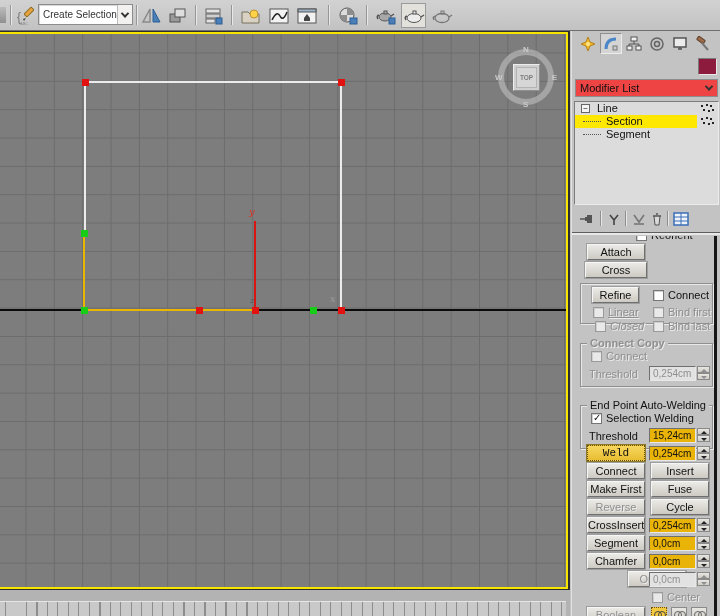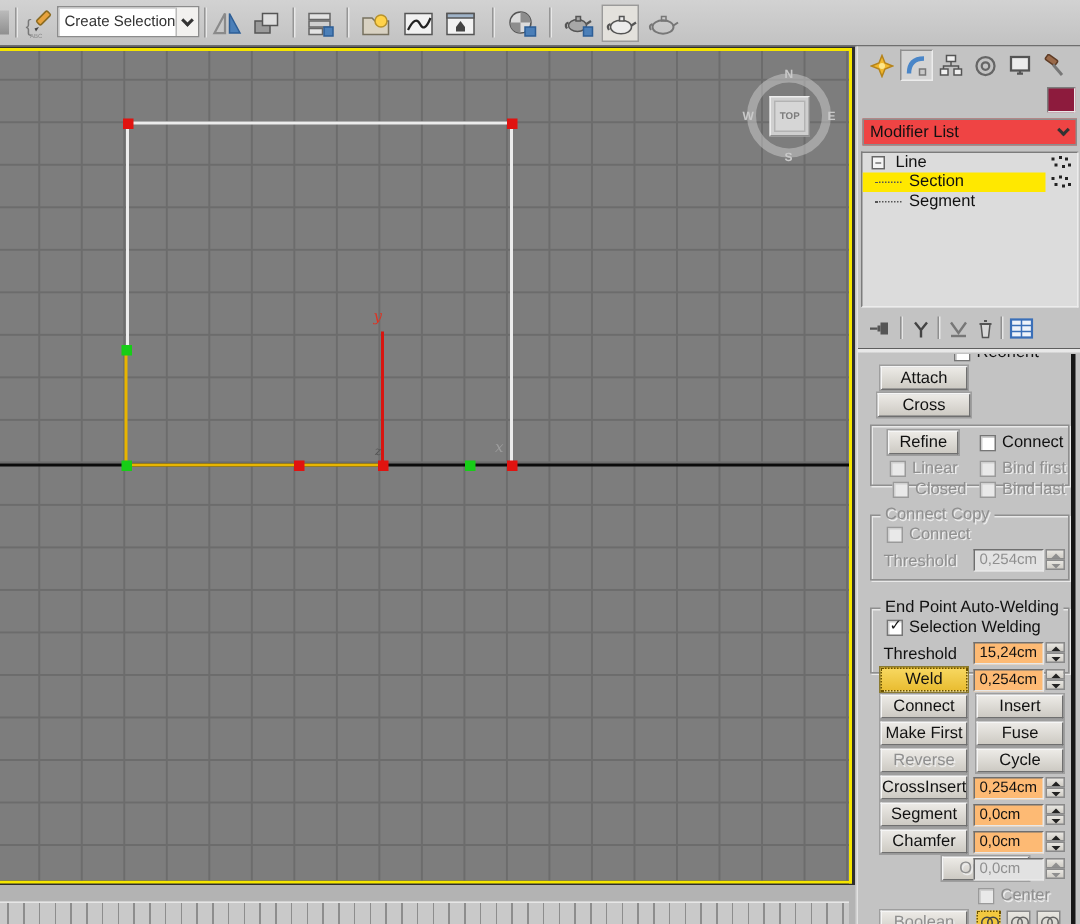--- a/index.html
+++ b/index.html
@@ -76,38 +76,38 @@
   .sbtn { position:absolute; top:2px; width:18px; height:18px; display:flex; align-items:center; justify-content:center; }
   .ssep { position:absolute; top:3px; width:1px; height:15px; background:#8f8f8f; box-shadow:1px 0 0 #e6e6e6; }
   #panel-divider { position:absolute; left:0; top:201px; width:149px; height:3px;
     background:linear-gradient(#5e5e5e,#5e5e5e 1px,#e8e8e8 1px,#e8e8e8); }
 
   
   .pbtn { position:absolute; height:16px; background:linear-gradient(#eceae6,#cdcac3);
     border:1px solid; border-color:#f6f6f6 #6f6f6f #6f6f6f #f6f6f6; box-shadow:0 0 0 1px #9e9e9e;
     font-size:11px; text-align:center; line-height:14px; color:#111; overflow:hidden; }
   .pbtn.disabled { color:#8f8f8f; text-shadow:1px 1px 0 #ececec; }
-  .pbtn.weld { background:linear-gradient(#f7d75f,#e9bd32); border:1px dotted #6b5200; box-shadow:0 0 0 1px #8a7a30; }
+  .pbtn.weld { background:linear-gradient(#f7d75f,#e9bd32); border:1px dotted #6b5200; box-shadow:0 0 0 1px #8a7a30;font-family:Liberation Mono, monospace; }
   .col1 { left:15px; width:58px; } .col2 { left:79px; width:58px; }
 
   .cb { position:absolute; display:flex; align-items:center; font-size:11px; }
   .cb .box { width:11px; height:11px; background:#fff; border:1px solid #767676; margin-right:4px;
     box-shadow:inset 1px 1px 0 #cfcfcf; position:relative; }
   .cb.checked .box::after { content:"\2713"; position:absolute; left:1px; top:-2px; font-size:10px; font-weight:bold; color:#111; }
   .cb.disabled { color:#8f8f8f; text-shadow:1px 1px 0 #ececec; }
   .cb.disabled .box { background:#e9e9e9; border-color:#9a9a9a; }
 
   .groupbox { position:absolute; left:8px; width:133px; border:1px solid #8f8f8f; box-shadow:1px 1px 0 #e9e9e9, inset 1px 1px 0 #e9e9e9; }
   .grouptitle { position:absolute; top:-7px; left:6px; background:#c3c3c3; padding:0 3px; font-size:11px; }
-  .grouptitle.disabled { color:#8f8f8f; text-shadow:1px 1px 0 #ececec; }
+  .grouptitle.disabled { color:#8f8f8f; text-shadow:1px 1px 0 #ececec;font-weight:bold; }
   .plabel { position:absolute; font-size:11px; }
   .plabel.disabled { color:#8f8f8f; text-shadow:1px 1px 0 #ececec; }
 
   .spinner { position:absolute; width:61px; height:15px; }
-  .spinner .field { position:absolute; left:0; top:0; width:47px; height:15px; background:#fdba74;
+  .spinner .field { position:absolute; left:0; top:0; width:47px; height:15px; background:#eab308;
     border:1px solid; border-color:#6f6f6f #e8e8e8 #e8e8e8 #6f6f6f; font-size:10px; padding:1px 0 0 3px; white-space:nowrap; }
   .spinner.disabled .field { background:#e2e2e2; color:#8f8f8f; }
   .spinner .spin { position:absolute; left:48px; top:0; width:13px; height:15px; }
   .spinner .up,.spinner .dn { position:absolute; left:0; width:13px; height:7px; background:linear-gradient(#e9e7e2,#cfccc5);
     border:1px solid #8a8a8a; }
   .spinner .up { top:0; } .spinner .dn { top:7px; }
   .spinner .up::after { content:""; position:absolute; left:3px; top:2px; border-left:3px solid transparent; border-right:3px solid transparent; border-bottom:3px solid #222; }
   .spinner .dn::after { content:""; position:absolute; left:3px; top:2px; border-left:3px solid transparent; border-right:3px solid transparent; border-top:3px solid #222; }
   .spinner.disabled .up::after { border-bottom-color:#8f8f8f; }
   .spinner.disabled .dn::after { border-top-color:#8f8f8f; }
@@ -389,29 +389,29 @@
 
     <div class="pbtn col1" style="top:8px;">Attach Mult.</div>
     <div class="pbtn" style="left:13px;width:62px;top:26px;">Cross Section</div>
 
     <div class="groupbox" style="top:47px;height:41px;">
       <div class="pbtn" style="left:11px;top:3px;width:47px;position:absolute;">Refine</div>
       <div class="cb" style="left:72px;top:5px;">
         <span class="box"></span>
           <span>Connect</span>
       </div>
-      <div class="cb disabled" style="left:12px;top:22px;">
+      <div class="cb disabled" style="left:12px;top:22px;text-decoration:underline;">
         <span class="box"></span>
           <span>Linear</span>
       </div>
       <div class="cb disabled" style="left:72px;top:22px;">
         <span class="box"></span>
           <span>Bind first</span>
       </div>
-      <div class="cb disabled" style="left:14px;top:36px;">
+      <div class="cb disabled" style="left:14px;top:36px;font-style:italic;">
         <span class="box"></span>
           <span>Closed</span>
       </div>
       <div class="cb disabled" style="left:72px;top:36px;">
         <span class="box"></span>
           <span>Bind last</span>
       </div>
     </div>
 
     <div class="groupbox" style="top:107px;height:44px;">

